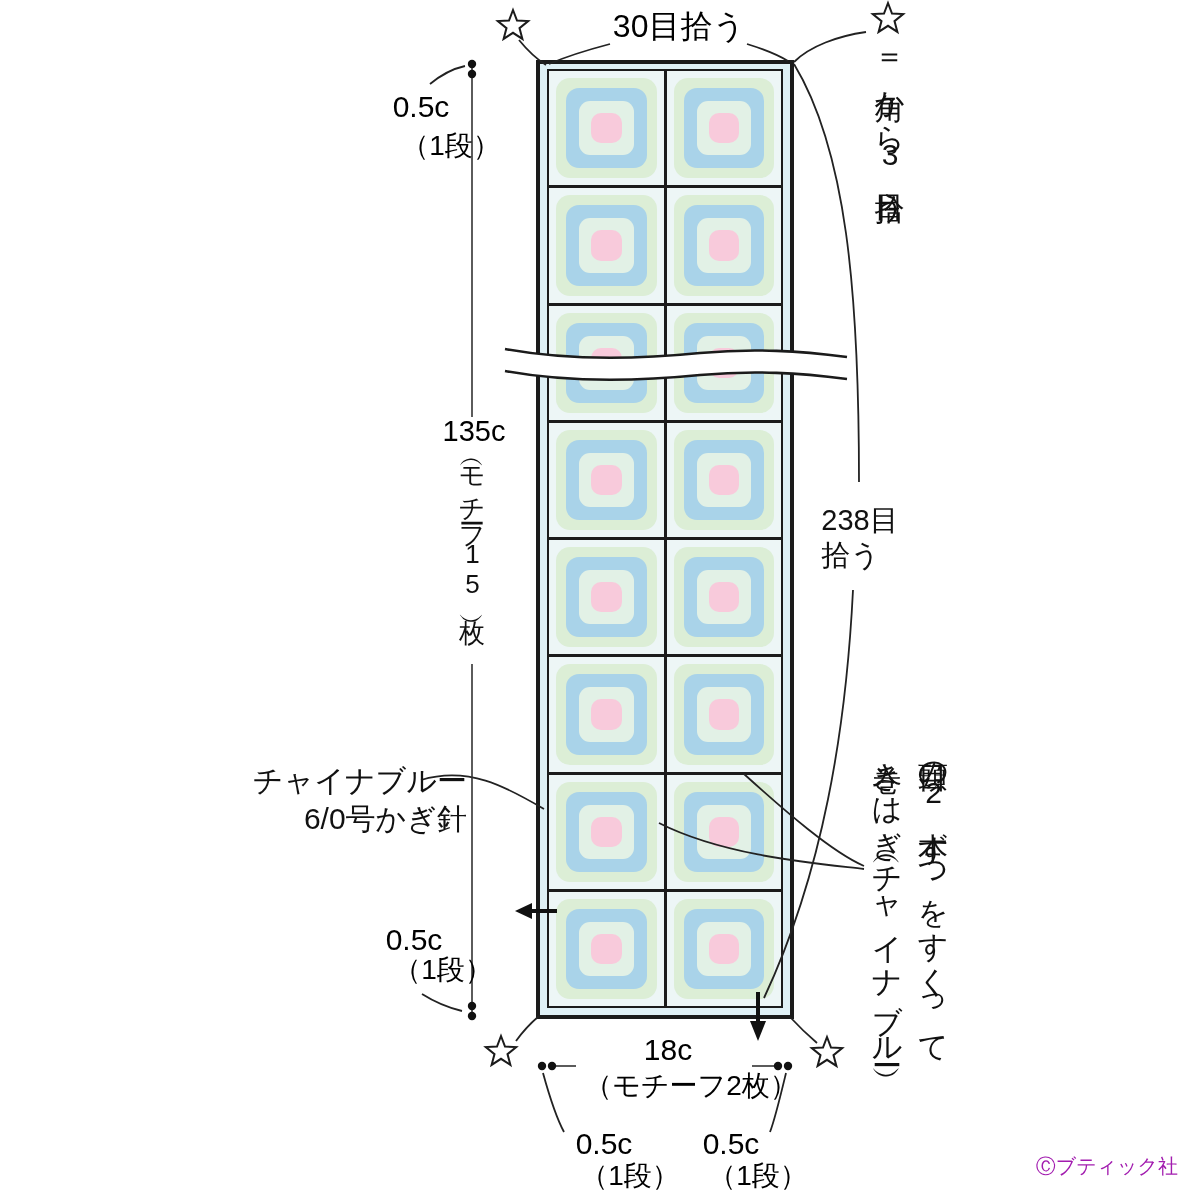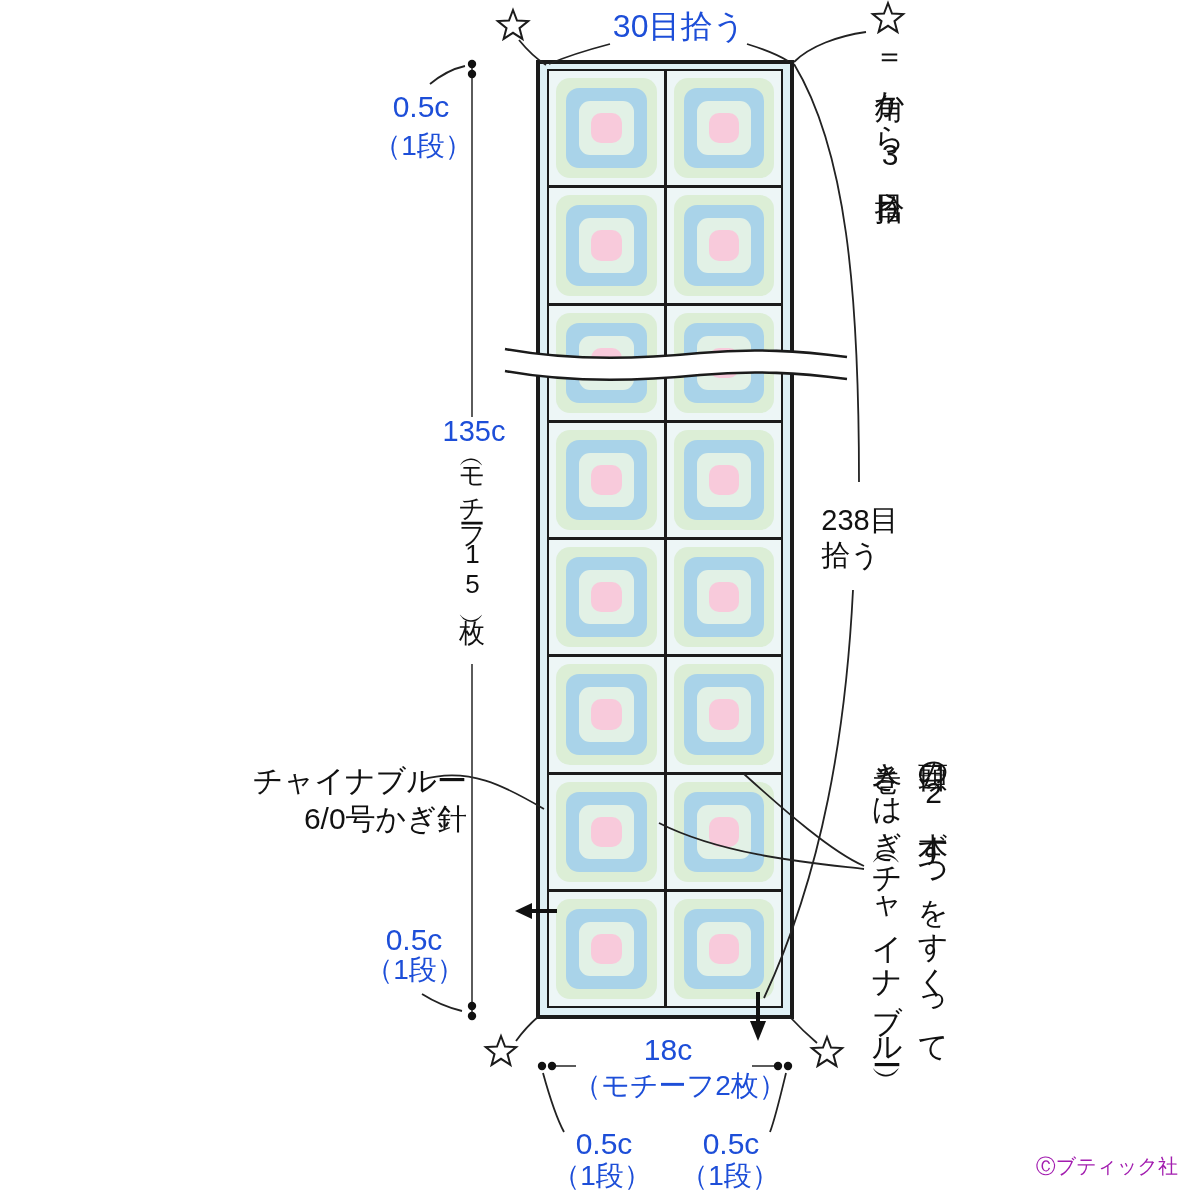--- a/index.html
+++ b/index.html
@@ -13,30 +13,30 @@
             box-sizing:border-box;border:2px solid #1b1b1b;background:#1b1b1b;
             display:grid;grid-template-columns:1fr 1fr;grid-template-rows:repeat(8,1fr);gap:3px;}
   .cell{position:relative;background:var(--cellbg,#edf6f6);overflow:hidden;}
   .m{position:absolute;}
   .m1{inset:7px;background:var(--green,#dceed6);border-radius:14px;}
   .m2{inset:10px;background:var(--blue,#a9d3e9);border-radius:13px;}
   .m3{inset:13px;background:var(--mint,#e2f1e6);border-radius:11px;}
   .m4{inset:12px;background:var(--pink,#f8cadb);border-radius:10px;}
   svg.overlay{position:absolute;left:0;top:0;}
   .lbl{position:absolute;white-space:nowrap;transform:translate(-50%,-50%);
-       font-size:30px;line-height:1.1;color:#1d4ed8;}
+       font-size:30px;line-height:1.1;color:#000000;}
   .vlbl{position:absolute;writing-mode:vertical-rl;text-orientation:upright;
         transform:translateX(-50%);white-space:nowrap;font-size:30px;color:#111;}
   .vblock{position:absolute;writing-mode:vertical-rl;text-orientation:upright;
           font-size:30px;line-height:46px;color:#111;}
   .rightalign{position:absolute;text-align:right;transform:none;white-space:nowrap;
               font-size:30px;line-height:38px;color:#111;}
   .center2{position:absolute;transform:translate(-50%,-50%);text-align:left;
            font-size:29px;line-height:35px;white-space:nowrap;color:#111;}
-  .small{font-size:28px;}
+  .small{font-size:28px;margin-left:28px;}
   .copyright{position:absolute;right:22px;top:1166px;transform:translateY(-50%);
              font-size:20px;color:#a21caf;white-space:nowrap;}
 </style>
 </head>
 <body>
 
 <div id="canvas" style="--strip: #dff0f5; --cellbg: #edf6f6; --green: #dceed6; --blue: #a9d3e9; --mint: #e2f1e6; --pink: #f8cadb;">
 
   <div class="outerbox"></div>
   <div class="innerbox">
@@ -272,21 +272,21 @@
     <div>238目</div>
     <div>拾う</div>
   </div>
 
   <div class="vblock" style="left:864px;top:742px;">
     <div>頭目の2本ずつをすくって</div>
     <div>巻きはぎ（チャイナブルー）</div>
   </div>
 
   <div class="lbl" style="left:668px;top:1049px;">18c</div>
-  <div class="lbl small" style="left:680px;top:1086px;">（モチーフ2枚）</div>
+  <div class="lbl small" style="left:663px;top:1086px;">（モチーフ2枚）</div>
 
   <div class="lbl" style="left:604px;top:1143px;">0.5c</div>
   <div class="lbl small" style="left:602px;top:1176px;">（1段）</div>
 
   <div class="lbl" style="left:731px;top:1143px;">0.5c</div>
   <div class="lbl small" style="left:730px;top:1176px;">（1段）</div>
 
   <div class="copyright">Ⓒブティック社</div>
 </div>
 

